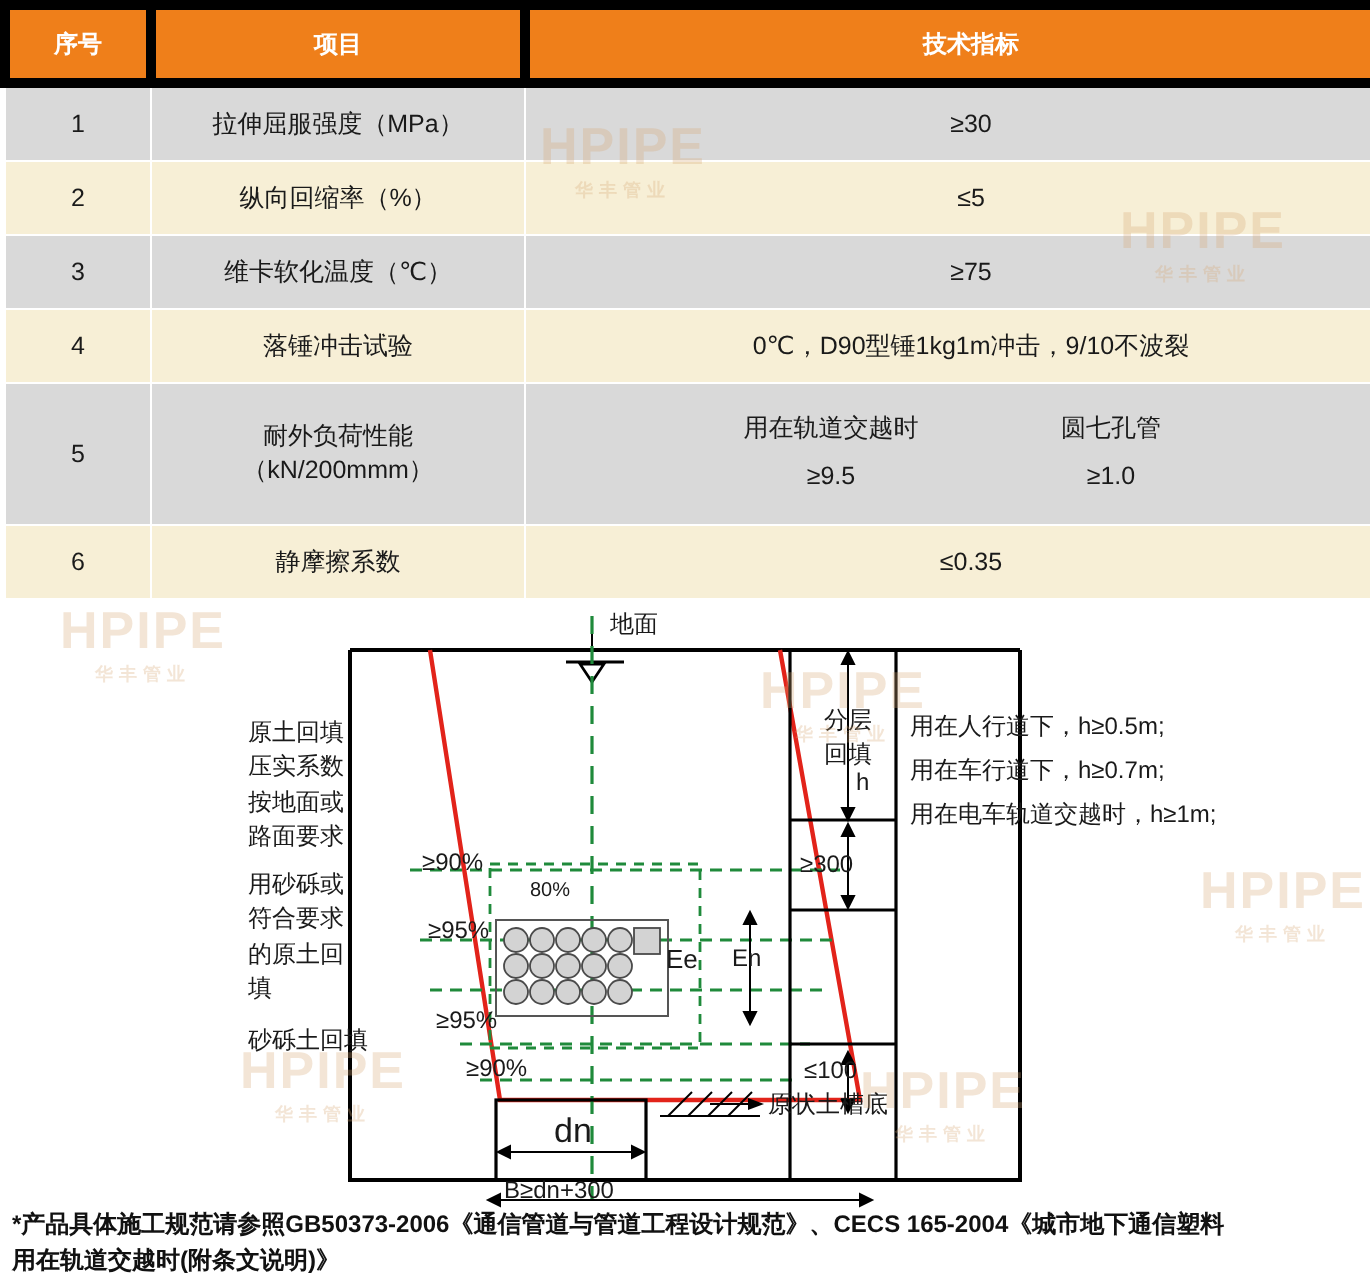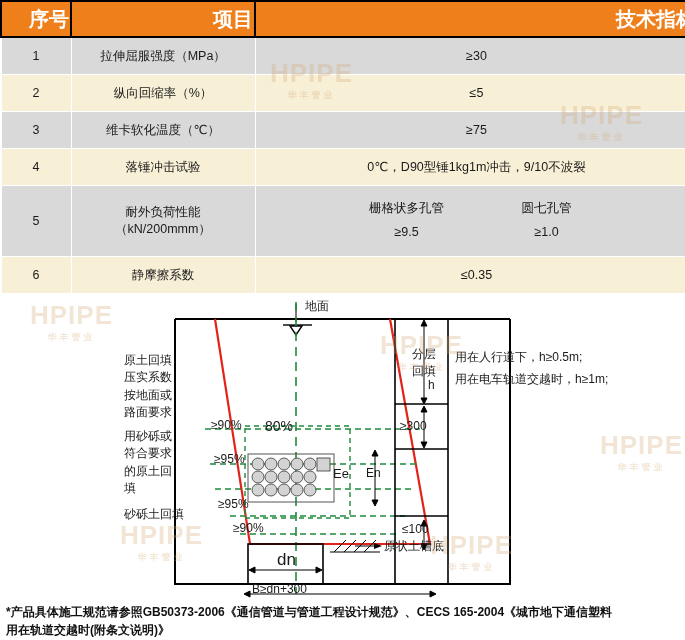--- a/index.html
+++ b/index.html
@@ -15,22 +15,22 @@
   .wm{
     position:absolute;font-weight:bold;color:rgba(214,170,120,.30);
     font-family:"Liberation Sans",sans-serif;white-space:nowrap;
     letter-spacing:1px;
   }
   .wm .big{font-size:26px;}
   .wm .sub{font-size:9px;display:block;text-align:center;letter-spacing:3px;}
   
   table.spec{border-collapse:collapse;width:685px;table-layout:fixed;position:relative;z-index:2;}
   table.spec th{
-    background:#ef7f1a;color:#ffffff;font-size:20px;font-weight:bold;
-    height:32px;text-align:right;border:2px solid #000000;
+    background:#ef7f1a;color:#ffffff;font-size:12px;font-weight:bold;
+    height:32px;text-align:center;border:5px solid #000000;
   }
   table.spec td{
     border:1px solid #ffffff;text-align:center;vertical-align:middle;
     font-size:12.5px;height:34px;
   }
   .c-no{width:66px;}
   .c-item{width:180px;}
   .c-val{width:439px;}
   .row-grey td{background:#d9d9d9;}
   .row-cream td{background:#f7efd6;}
@@ -79,21 +79,21 @@
       <td class="c-val">0℃，D90型锤1kg1m冲击，9/10不波裂</td>
     </tr>
     <tr class="row-grey">
       <td class="c-no">5</td>
       <td class="c-item">
         <div>耐外负荷性能</div>
         <div>（kN/200mmm）</div>
       </td>
       <td class="c-val" style="height:68px;">
         <div class="sub-split">
-          <span>栅格状多孔管</span>
+          <span>用在轨道交越时</span>
           <span>圆七孔管</span>
         </div>
         <div class="sub-split">
           <span>≥9.5</span>
           <span>≥1.0</span>
         </div>
       </td>
     </tr>
     <tr class="row-cream">
       <td class="c-no">6</td>
@@ -220,37 +220,38 @@
   <div>路面要求</div>
 </div>
 <div style="position:absolute;left:124px;top:212px;font-size:12px;">
   <div>砂砾土回填</div>
 </div>
 
 <div style="position:absolute;left:211px;top:124px;font-size:12px;">≥90%</div>
 <div style="position:absolute;left:214px;top:158px;font-size:12px;">≥95%</div>
 <div style="position:absolute;left:218px;top:203px;font-size:12px;">≥95%</div>
 <div style="position:absolute;left:233px;top:227px;font-size:12px;">≥90%</div>
-<div style="position:absolute;left:265px;top:124px;font-size:14px;">80%</div>
+<div style="position:absolute;left:265px;top:140px;font-size:10px;">80%</div>
 <div style="position:absolute;left:333px;top:172px;font-size:13px;">Ee</div>
 <div style="position:absolute;left:366px;top:172px;font-size:12px;">En</div>
 <div style="position:absolute;left:277px;top:256px;font-size:17px;">dn</div>
 <div style="position:absolute;left:252px;top:288px;font-size:12px;">B≥dn+300</div>
 <div style="position:absolute;left:384px;top:244px;font-size:12px;">原状土槽底</div>
 
 <div style="position:absolute;left:404px;top:52px;font-size:12px;line-height:1.4;text-align:center;width:40px;">
   <div>分层</div>
   <div>回填</div>
 </div>
 <div style="position:absolute;left:428px;top:84px;font-size:12px;">h</div>
 <div style="position:absolute;left:400px;top:125px;font-size:12px;">≥300</div>
 <div style="position:absolute;left:402px;top:228px;font-size:12px;">≤100</div>
 
 <div style="position:absolute;left:455px;top:52px;font-size:12px;line-height:1.85;">
   <div>用在人行道下，h≥0.5m;</div>
+  <div>用在车行道下，h≥0.7m;</div>
   <div>用在电车轨道交越时，h≥1m;</div>
 </div>
 </div>
 
 <div class="wm-layer">
   <div class="wm" style="left:270px;top:58px;">
     <span class="big">HPIPE</span>
     <span class="sub">华丰管业</span>
   </div>
   <div class="wm" style="left:560px;top:100px;">

